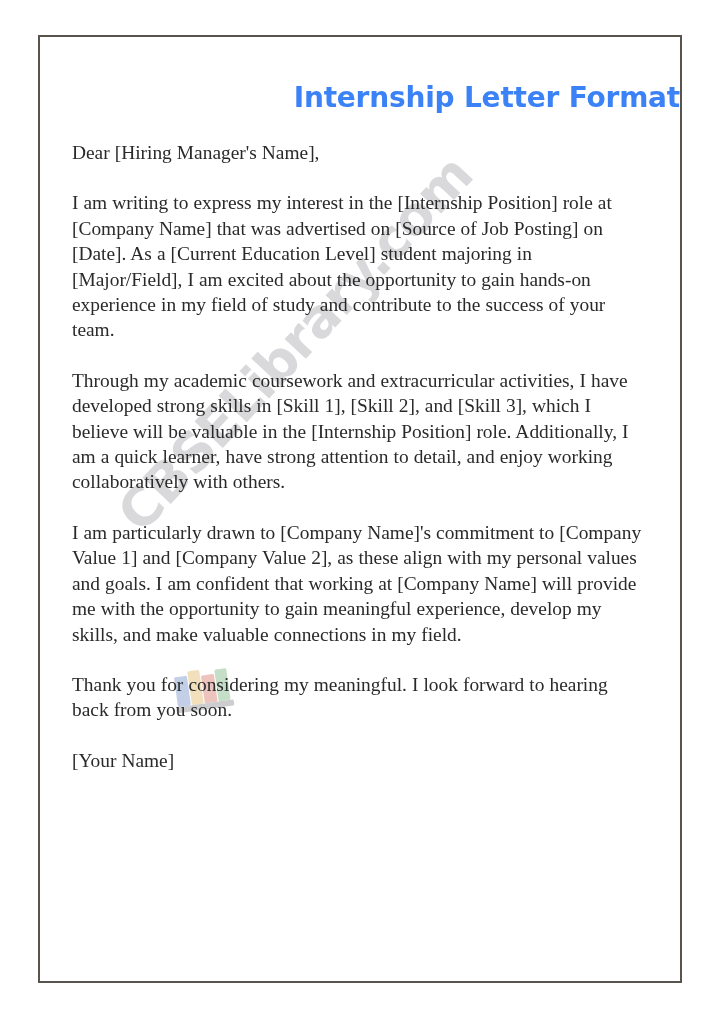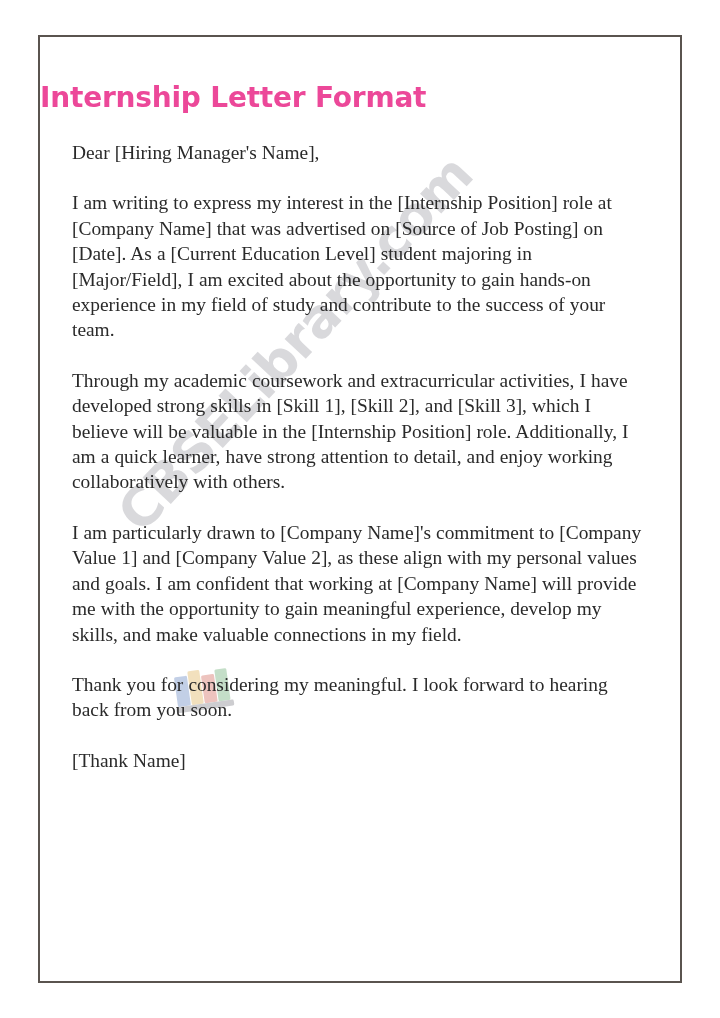--- a/index.html
+++ b/index.html
@@ -72,26 +72,26 @@
   
   .content {
     position: relative;
     z-index: 2;
     padding: 0;
   }
 
   .doc-title {
     margin: 0;
     padding: 44px 0 0 0;
-    text-align: left;
+    text-align: right;
     font-family: "DejaVu Sans", "Liberation Sans", sans-serif;
     font-size: 28px;
     font-weight: 700;
     letter-spacing: -0.2px;
-    color: #ec4899;
+    color: #3b82f6;
   }
 
   .letter-body {
     margin: 0;
     padding: 26px 38px 0 32px;
   }
 
   .para {
     margin: 0 0 25px 0;
     font-family: "Liberation Serif", "DejaVu Serif", serif;
@@ -136,18 +136,18 @@
         <p class="para">I am writing to express my interest in the [Internship Position] role at [Company Name] that was advertised on [Source of Job Posting] on [Date]. As a [Current Education Level] student majoring in [Major/Field], I am excited about the opportunity to gain hands-on experience in my field of study and contribute to the success of your team.</p>
 
         <p class="para">Through my academic coursework and extracurricular activities, I have developed strong skills in [Skill 1], [Skill 2], and [Skill 3], which I believe will be valuable in the [Internship Position] role. Additionally, I am a quick learner, have strong attention to detail, and enjoy working collaboratively with others.</p>
 
         <p class="para">I am particularly drawn to [Company Name]'s commitment to [Company Value 1] and [Company Value 2], as these align with my personal values and goals. I am confident that working at [Company Name] will provide me with the opportunity to gain meaningful experience, develop my skills, and make valuable connections in my field.</p>
 
 
         <p class="para">Thank you for considering my meaningful. I look forward to hearing back from you soon.</p>
 
 
-        <p class="para last">[Thank Name]</p>
+        <p class="para last">[Your Name]</p>
 
       </div>
     </div>
   </div>
 </div>
 
 </body></html>

